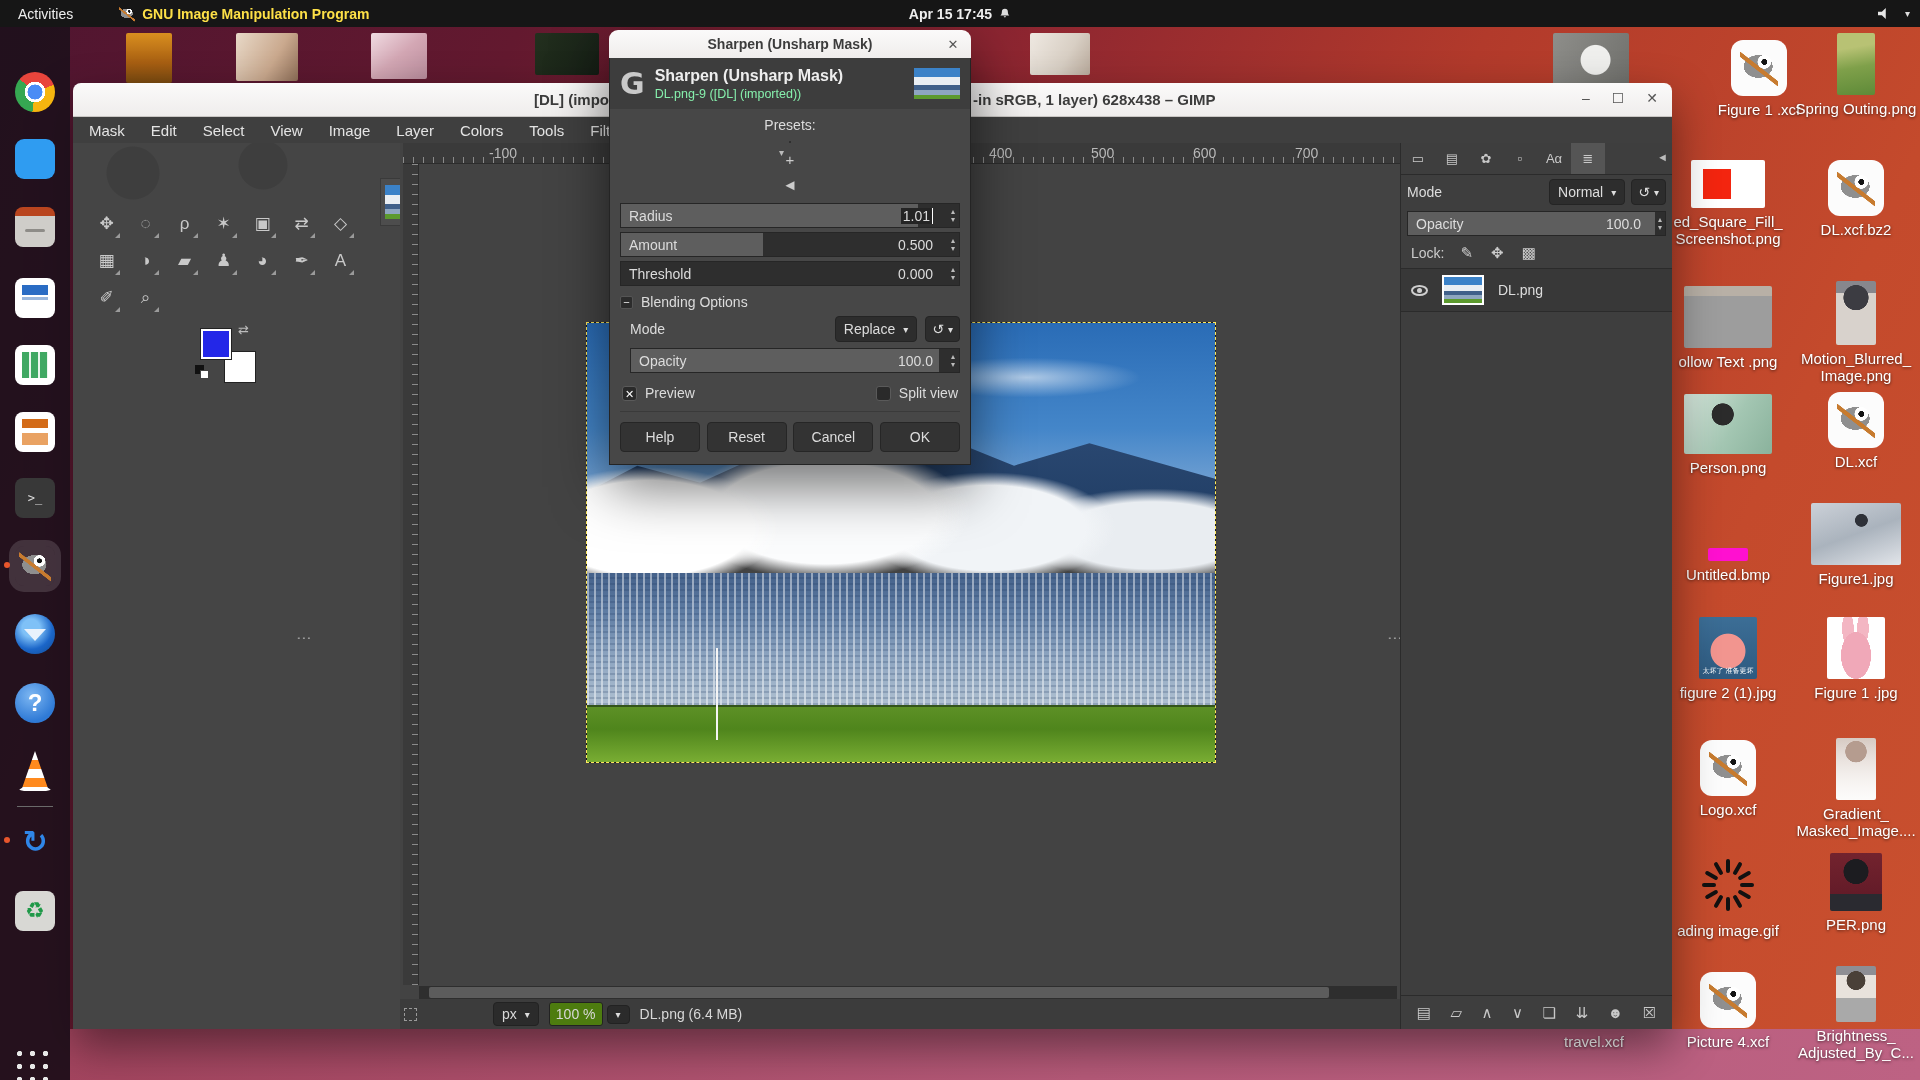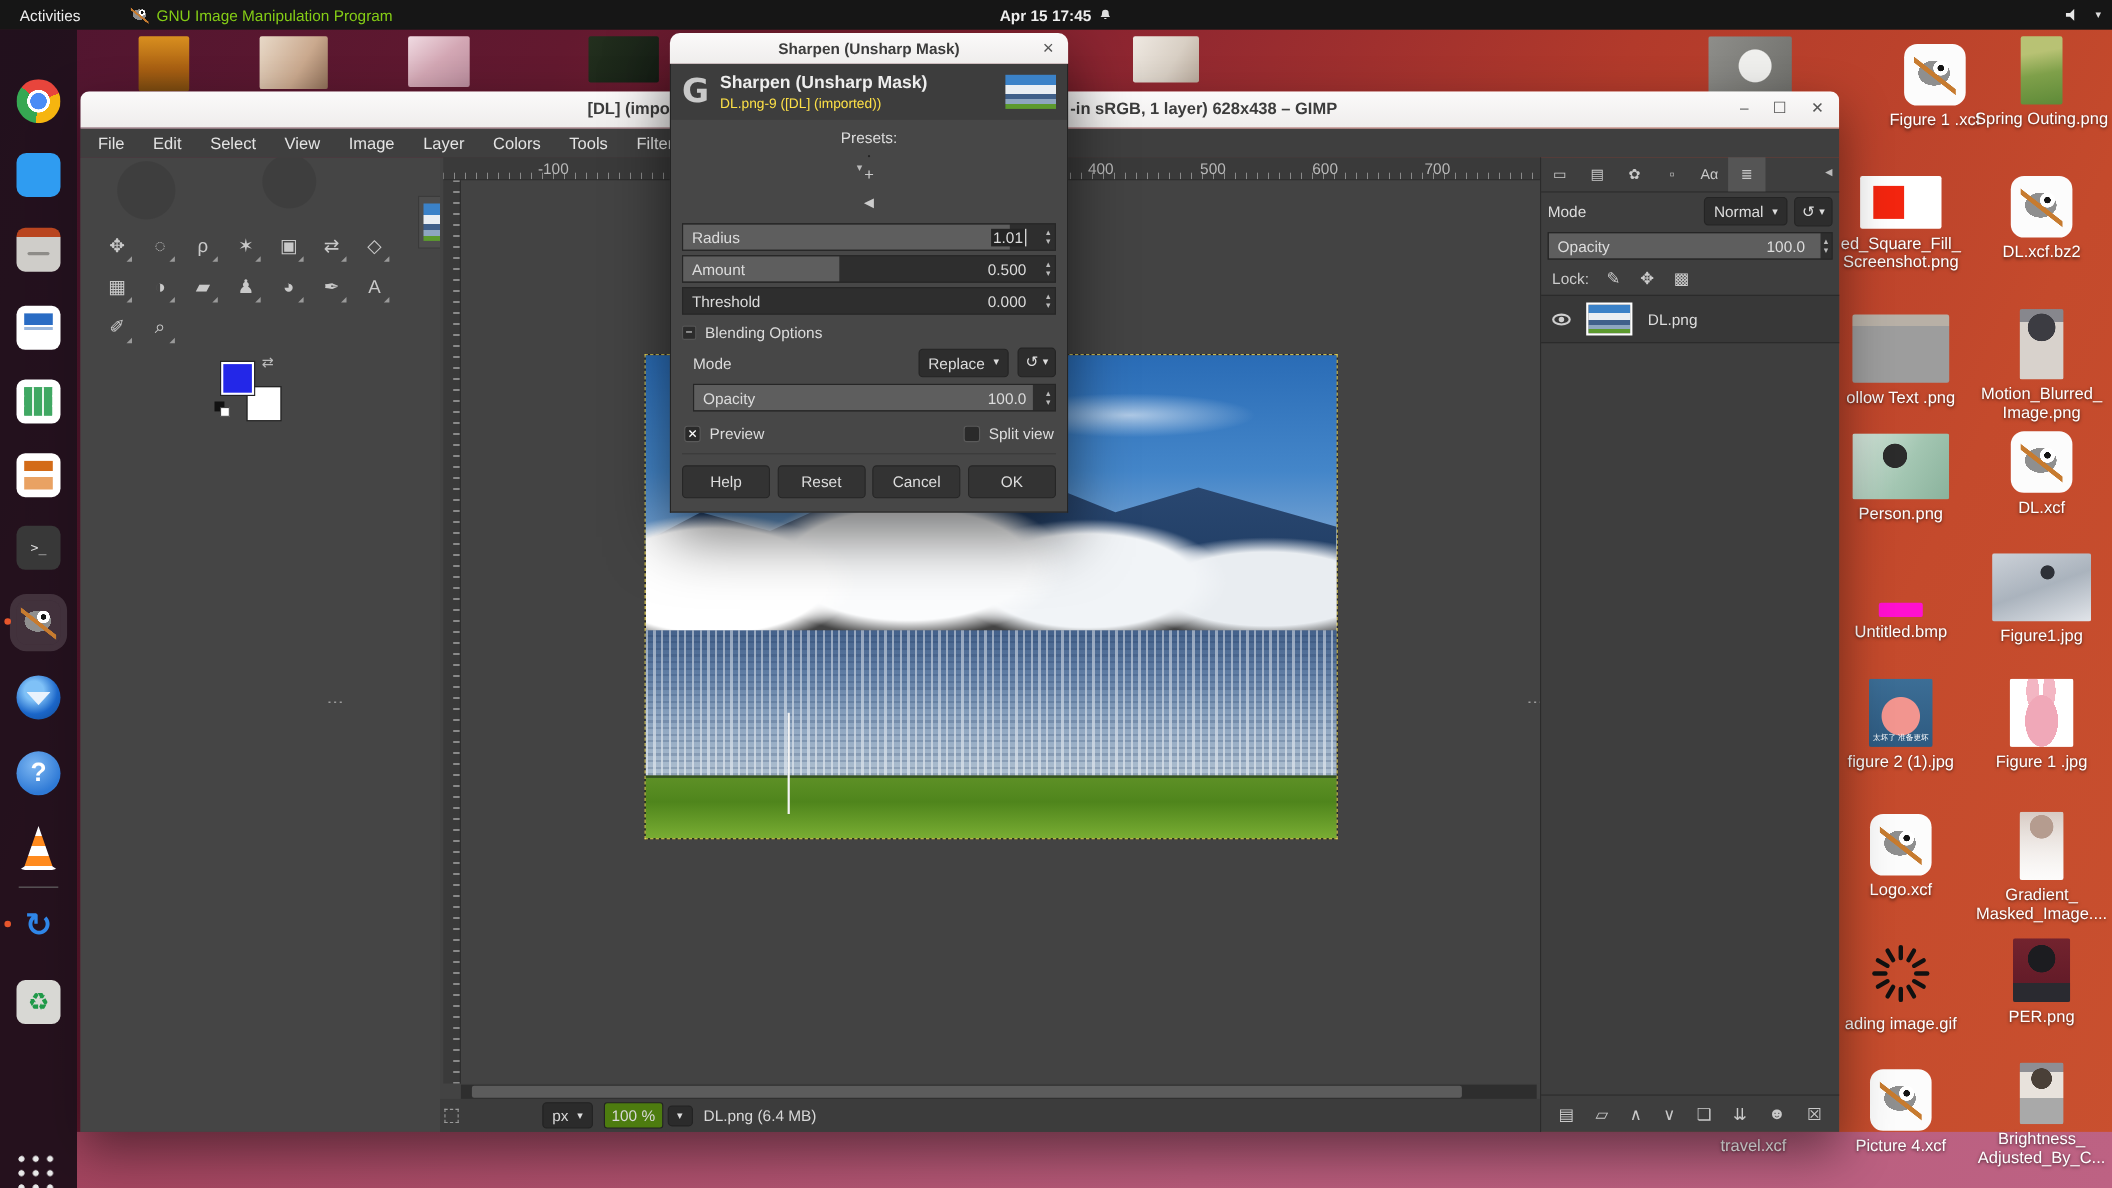--- a/index.html
+++ b/index.html
@@ -5,21 +5,21 @@
   * { margin:0; padding:0; box-sizing:border-box; }
   html,body { width:1920px; height:1080px; overflow:hidden; font-family:"Liberation Sans","DejaVu Sans",sans-serif; }
   #stage { position:relative; width:1920px; height:1080px; background:
     linear-gradient(115deg,#4f1530 0%,#63192f 22%,#8c2531 42%,#b23a2b 62%,#c44a2c 82%,#c9502f 100%); }
   #stage::after { content:""; position:absolute; left:70px; right:0; top:1029px; bottom:0;
     background:linear-gradient(100deg,#a4455f 0%,#b65a79 55%,#bd6283 100%); }
   
   .topbar { position:absolute; left:0; top:0; width:1920px; height:27px; background:#161616; color:#eee;
     display:flex; align-items:center; font-size:14px; z-index:60; }
   .tb-activities { padding:0 18px; height:100%; display:flex; align-items:center; }
-  .tb-app { display:flex; gap:7px; margin-left:28px; color:#84cc16; }
+  .tb-app { display:flex; gap:7px; margin-left:28px; color:#fde047;font-weight:bold; }
   .tb-clock { position:absolute; left:50%; transform:translateX(-50%); display:flex; align-items:center; gap:7px; font-weight:bold; }
   .tb-right { position:absolute; right:10px; display:flex; align-items:center; gap:14px; }
   .speaker { width:13px; height:11px; background:#e6e6e6;
     clip-path:polygon(0 35%,30% 35%,60% 0,60% 100%,30% 65%,0 65%); display:inline-block; }
   .caret { font-size:10px; color:#ddd; }
   .bell { width:12px; height:12px; fill:#ddd; }
   
   .dock { position:absolute; left:0; top:27px; width:70px; height:1053px; background:rgba(24,16,26,.82); z-index:55; }
   .dock-item { position:absolute; left:15px; width:40px; height:40px; border-radius:9px; transform:translateY(-20px); }
   .dock-item.active::before { content:""; position:absolute; left:-11px; top:16px; width:6px; height:6px; border-radius:50%; background:#e8562c; }
@@ -190,21 +190,21 @@
     border-radius:9px 9px 0 0; font-size:14px; color:#dcdcdc; }
   .dtitle { height:28px; background:linear-gradient(180deg,#fbfafa,#efedec); border-radius:9px 9px 0 0;
     display:flex; align-items:center; justify-content:center; color:#3c3c3c; font-weight:bold; font-size:14px; position:relative; }
   .dclose { position:absolute; right:8px; top:4px; width:20px; height:20px; border-radius:50%; color:#555;
     display:flex; align-items:center; justify-content:center; font-size:13px; }
   .dbody { background:#474747; border:1px solid #242424; border-top:none; padding:8px 10px 12px; }
   .dheader { display:flex; align-items:center; gap:10px; background:#3d3d3d; margin:-8px -10px 8px; padding:8px 10px; }
   .dlogo { font-size:30px; font-weight:bold; color:#c9c9c9; font-family:"DejaVu Sans",sans-serif; }
   .dhead-txt { flex:1; }
   .dheading { font-weight:bold; font-size:16px; color:#eee; }
-  .dsubtitle { font-size:12.5px; color:#fde047; margin-top:2px; }
+  .dsubtitle { font-size:12.5px; color:#86efac; margin-top:2px; }
   .dthumb-img { width:46px; height:31px; }
   .drow-presets { display:flex; align-items:center; gap:8px; margin:6px 0 10px;flex-direction:column; }
   .dpresets-combo { flex:1; height:25px; background:#2d2d2d; border:1px solid #242424; border-radius:3px; position:relative; }
   .dpresets-combo .pc-caret { position:absolute; right:6px; top:5px; color:#bbb; font-size:10px; }
   .dicon-btn { color:#ccc; font-size:15px; padding:0 3px; }
   .dlg-slider { position:relative; height:25px; background:#2e2e2e; border:1px solid #262626; margin-bottom:4px; overflow:hidden; }
   .dlg-slider .fill { position:absolute; left:0; top:0; bottom:0; background:#5e5e5e; }
   .dlg-slider .lbl { position:absolute; left:8px; top:4px; z-index:2; }
   .dlg-slider .val { position:absolute; right:26px; top:4px; z-index:2; }
   .dlg-slider.editing .val { background:#242424; padding:0 2px; border-right:1px solid #fff; }
@@ -359,21 +359,21 @@
       <span class="tleft">[DL] (impo</span>
       <span class="tright">-in sRGB, 1 layer) 628x438 – GIMP</span>
       <span class="gctrl">
         <span>–</span>
         <span>☐</span>
         <span>✕</span>
       </span>
     </div>
     <div class="gmenubar">
 
-    <span class="menu-item">File</span>
+    <span class="menu-item">Mask</span>
         <span class="menu-item">Edit</span>
         <span class="menu-item">Select</span>
         <span class="menu-item">View</span>
         <span class="menu-item">Image</span>
         <span class="menu-item">Layer</span>
         <span class="menu-item">Colors</span>
         <span class="menu-item">Tools</span>
         <span class="menu-item">Filters</span>
         <span class="menu-item">Windows</span>
         <span class="menu-item">Help</span>

